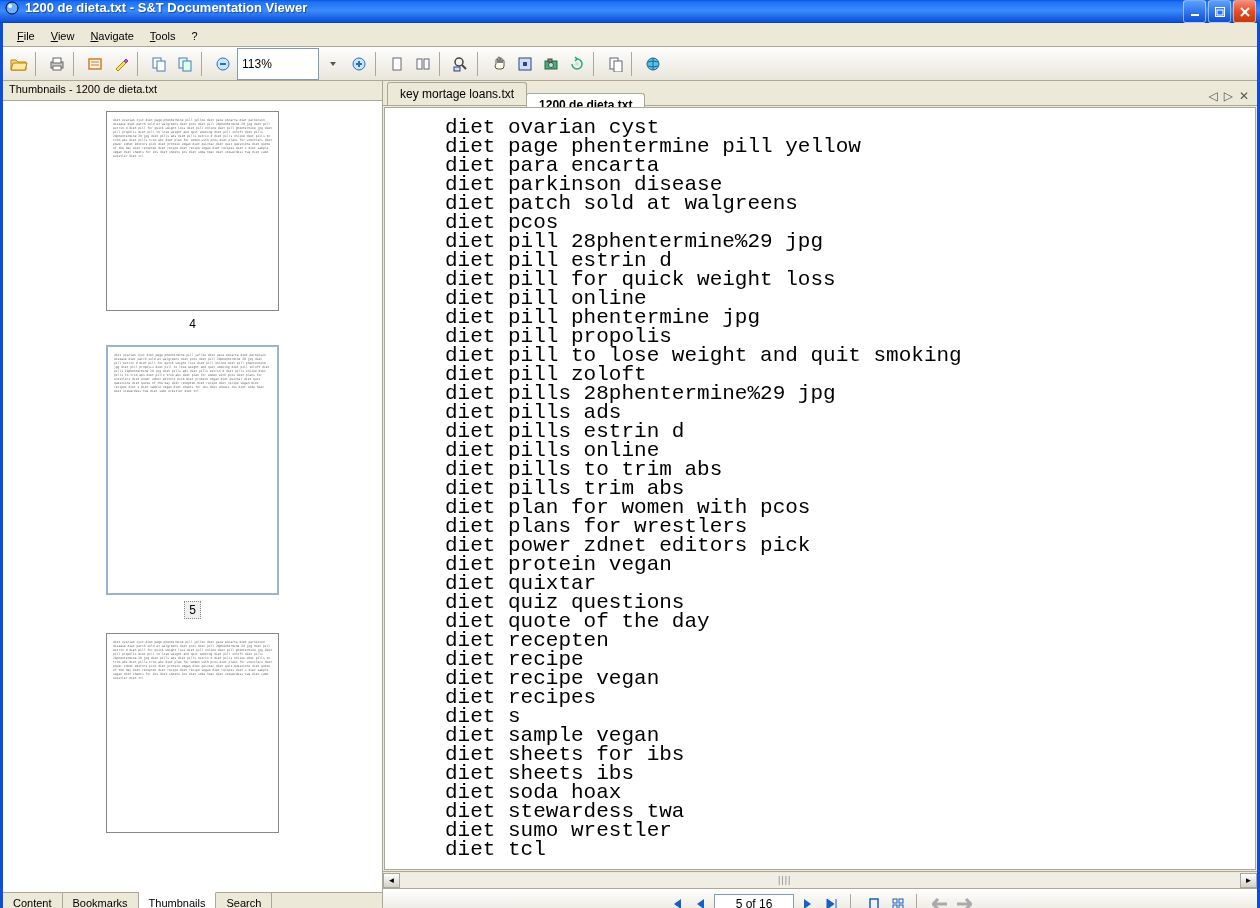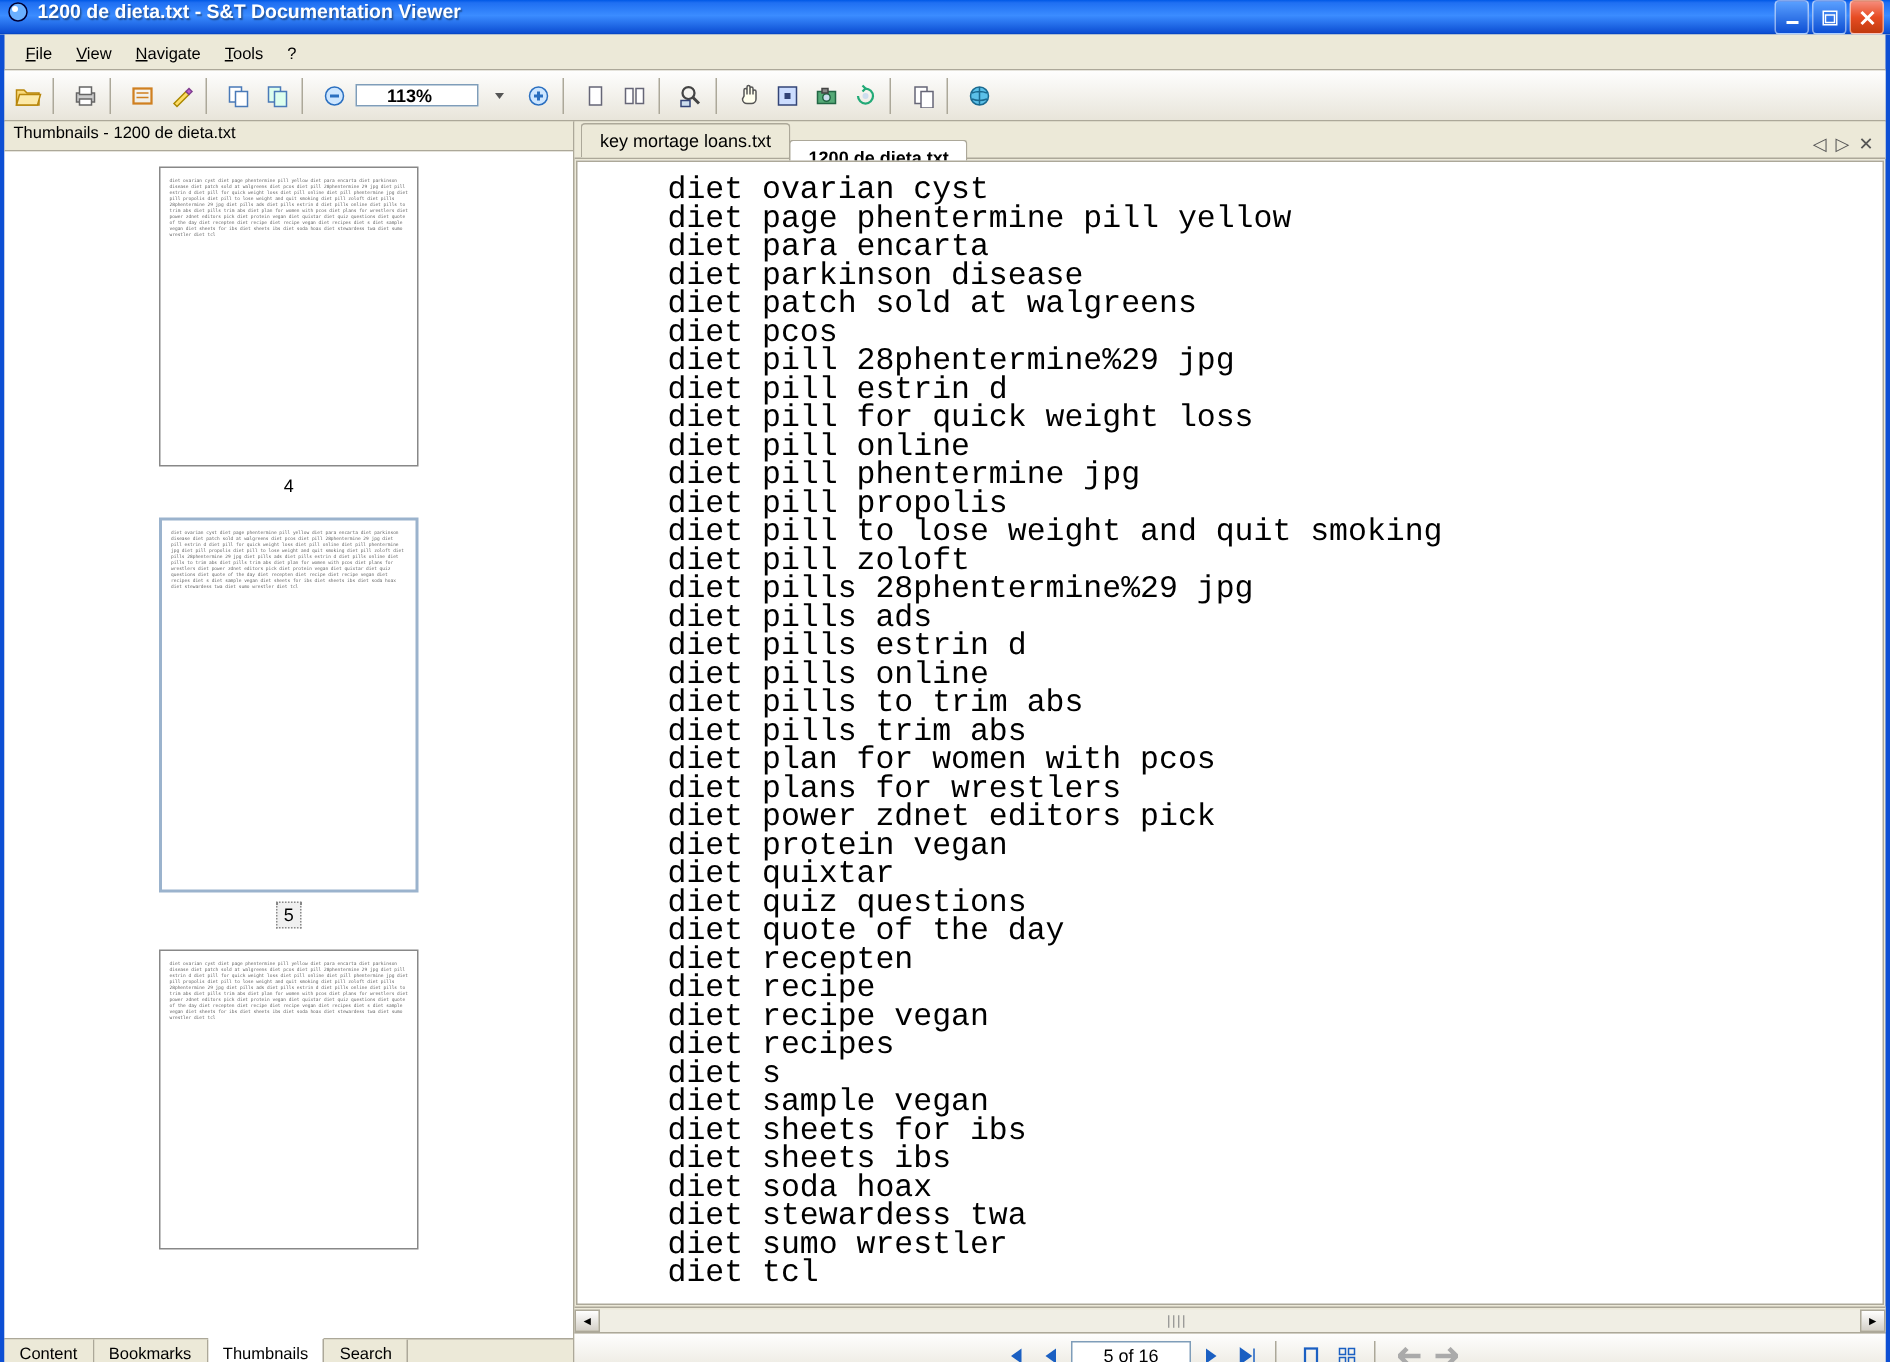--- a/index.html
+++ b/index.html
@@ -19,21 +19,21 @@
 
 
 .menubar { height: 24px; display: flex; align-items: flex-end; padding: 2px 6px; border-bottom: 1px solid #aca899; }
 .menubar .mi { padding: 2px 8px; cursor: default; }
 .menubar .udl { text-decoration: underline; }
 
 
 .toolbar { height: 34px; display: flex; align-items: center; padding: 2px 4px; gap: 2px; border-bottom: 1px solid #aca899; background: linear-gradient(to bottom, #fefefe, #e8e5da); }
 .tb { width: 24px; height: 24px; display: flex; align-items: center; justify-content: center; border: 1px solid transparent; border-radius: 3px; }
 .tsep { width: 6px; height: 24px; border-left: 1px solid #aca899; margin: 0 2px; }
-.zoombox { width: 82px; height: 15px; border: 1px solid #7f9db9; background: white; font-size: 12px; padding: 0 20px; font-weight: bold; }
+.zoombox { width: 82px; height: 32px; border: 1px solid #7f9db9; background: white; font-size: 12px; padding: 0 4px; }
 
 
 .main { flex: 1; display: flex; min-height: 0; }
 .sidebar { width: 380px; display: flex; flex-direction: column; border-right: 1px solid #aca899; }
 .side-title { height: 20px; background: #ece9d8; border-bottom: 1px solid #aca899; padding: 2px 6px; font-size: 11px; }
 .thumbs { flex: 1; background: white; overflow-y: scroll; display: flex; flex-direction: column; align-items: center; padding: 10px 0; }
 .thumb { width: 173px; border: 1px solid #888; background: white; margin-bottom: 6px; padding: 6px; overflow: hidden; }
 .thumb.t4 { height: 200px; }
 .thumb.t5 { height: 250px; border: 2px solid #9bb3cd; }
 .thumb.t6 { height: 200px; }

